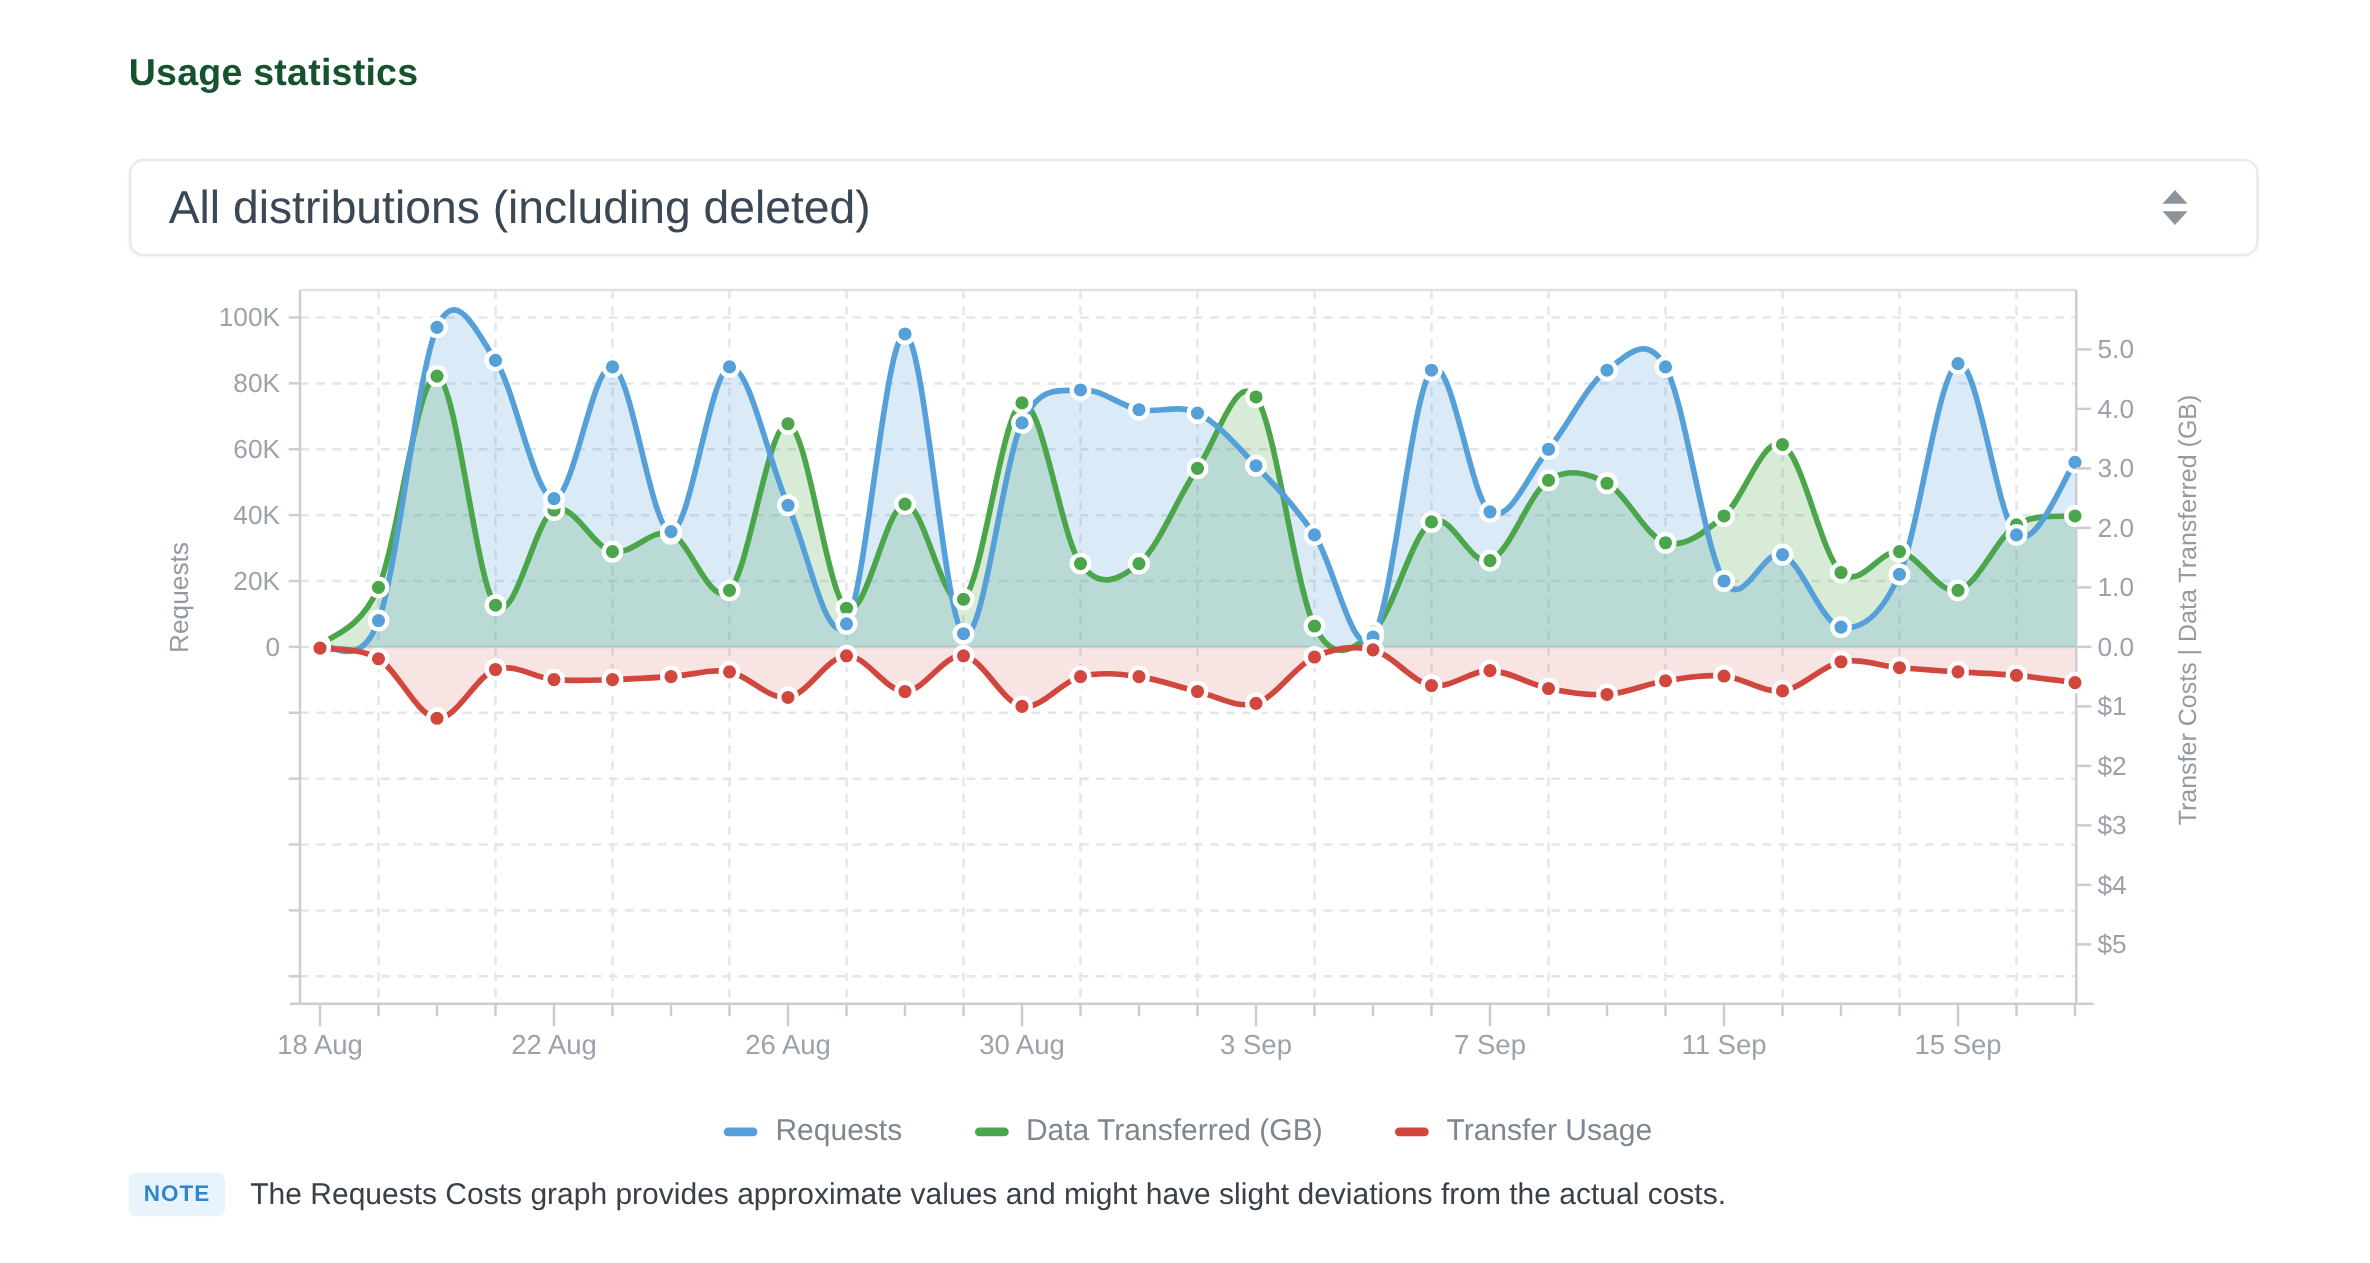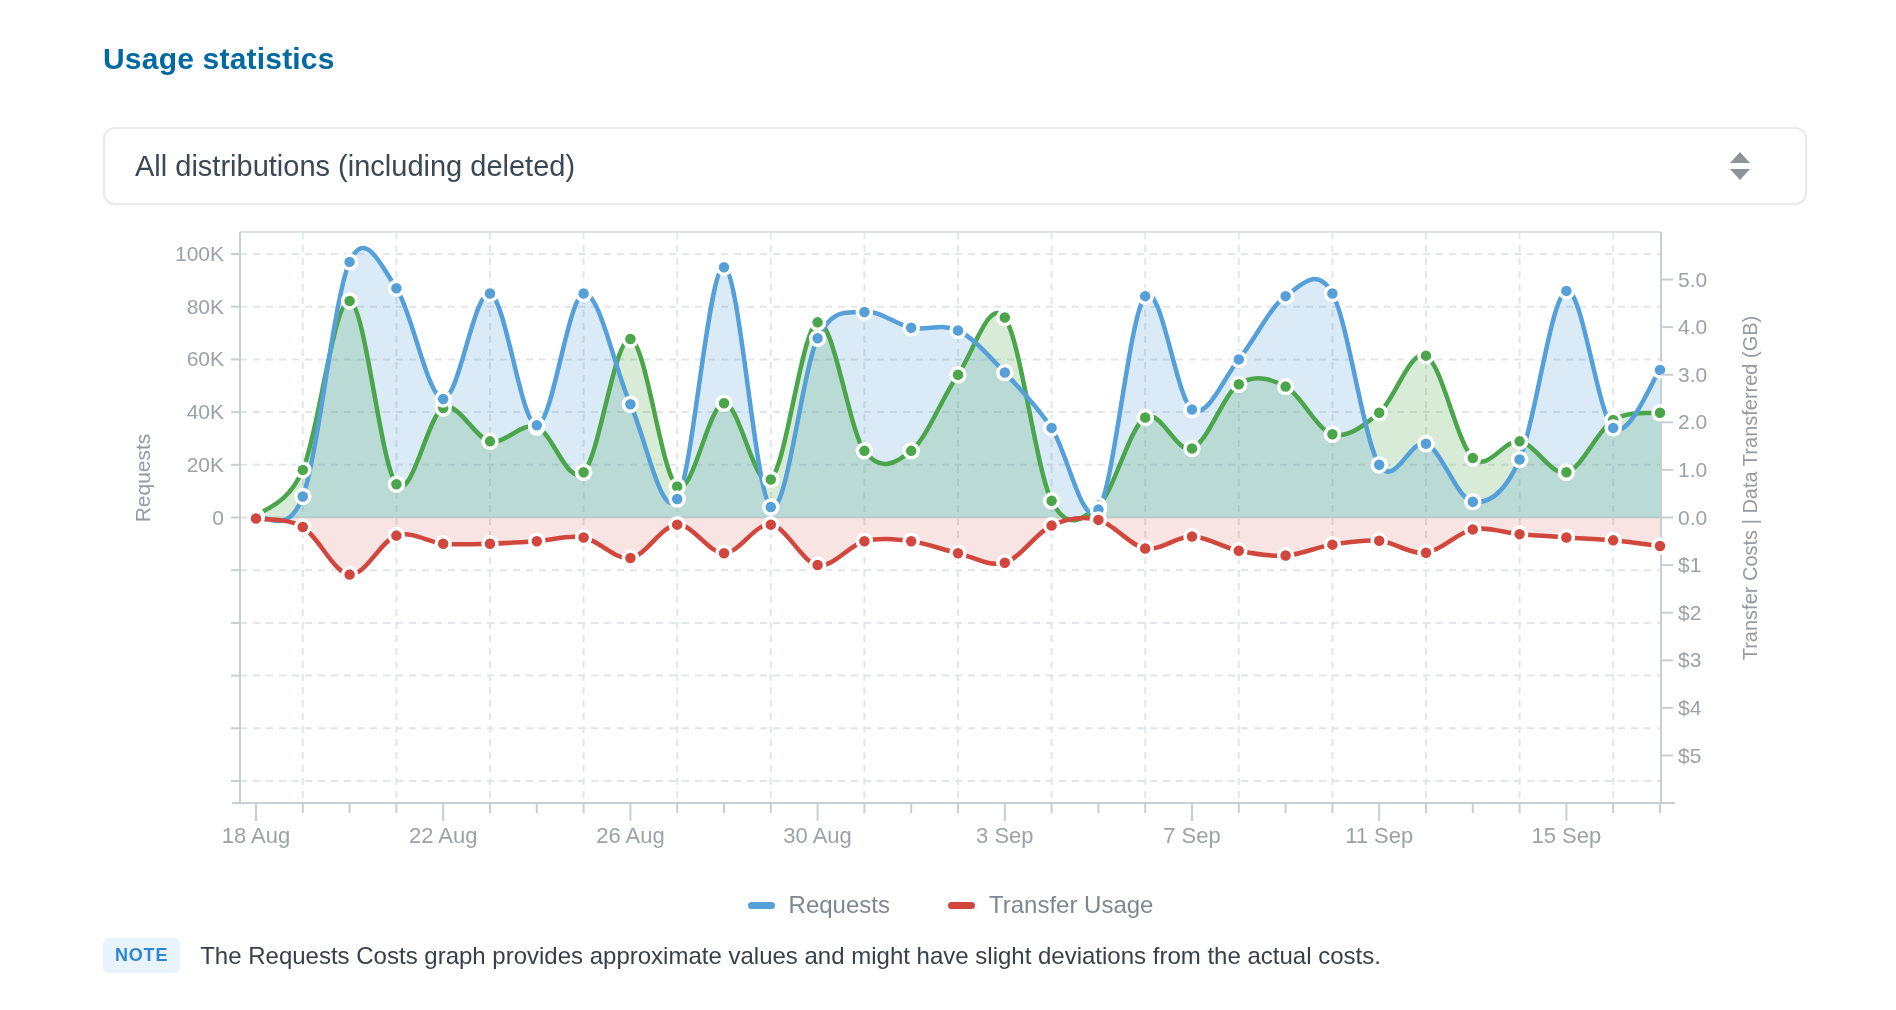--- a/index.html
+++ b/index.html
@@ -2,29 +2,29 @@
 <html><head>
 <meta charset="utf-8">
 <style>
   html,body{margin:0;padding:0;background:#fff;}
   body{
     width:1896px;height:1010px;position:relative;overflow:hidden;
     font-family:"Liberation Sans",sans-serif;
   }
   .page-title{
     position:absolute;left:103px;top:42px;margin:0;
-    font-size:30px;font-weight:700;color:#0369a1;letter-spacing:.2px;
+    font-size:30px;font-weight:700;color:#14532d;letter-spacing:.2px;
   }
   .select{
     position:absolute;left:103px;top:127px;width:1704px;height:78px;
     box-sizing:border-box;border:2px solid #E9EAEC;border-radius:12px;background:#fff;
     display:flex;align-items:center;padding:0 30px;cursor:pointer;
     box-shadow:0 1px 2px rgba(0,0,0,0.03);
   }
-  .select-value{font-size:29px;color:#3A4754;}
+  .select-value{font-size:37px;color:#3A4754;}
   .select-updown{position:absolute;right:52px;top:50%;transform:translateY(-50%);line-height:0;}
   #chart{position:absolute;left:0;top:0;}
   #chart text{font-family:"Liberation Sans",sans-serif;}
   .legend{
     position:absolute;left:240px;top:885px;width:1421px;height:40px;
     display:flex;align-items:center;justify-content:center;gap:58px;
   }
   .legend-item{display:flex;align-items:center;cursor:pointer;}
   .legend-dash{display:inline-block;width:27px;height:7px;border-radius:4px;margin-right:14px;background:#999;}
   .legend-label{font-size:24px;color:#7E8790;}
@@ -263,20 +263,24 @@
     <text transform="translate(150,478) rotate(-90)" text-anchor="middle" font-size="21" fill="#939AA1">Requests</text>
     <text transform="translate(1757,488) rotate(-90)" text-anchor="middle" font-size="20" fill="#939AA1">Transfer Costs | Data Transferred (GB)</text>
   </svg>
 
 <div class="legend">
   <div class="legend-item">
     <span class="legend-dash" style="background: rgb(85, 160, 216);"></span>
     <span class="legend-label">Requests</span>
   </div>
   <div class="legend-item">
+    <span class="legend-dash" style="background: rgb(75, 166, 75);"></span>
+    <span class="legend-label">Data Transferred (GB)</span>
+  </div>
+  <div class="legend-item">
     <span class="legend-dash" style="background: rgb(209, 71, 61);"></span>
     <span class="legend-label">Transfer Usage</span>
   </div>
 </div>
 
 <div class="note">
   <span class="note-badge">NOTE</span>
   <span class="note-text">The Requests Costs graph provides approximate values and might have slight deviations from the actual costs.</span>
 </div>
 

